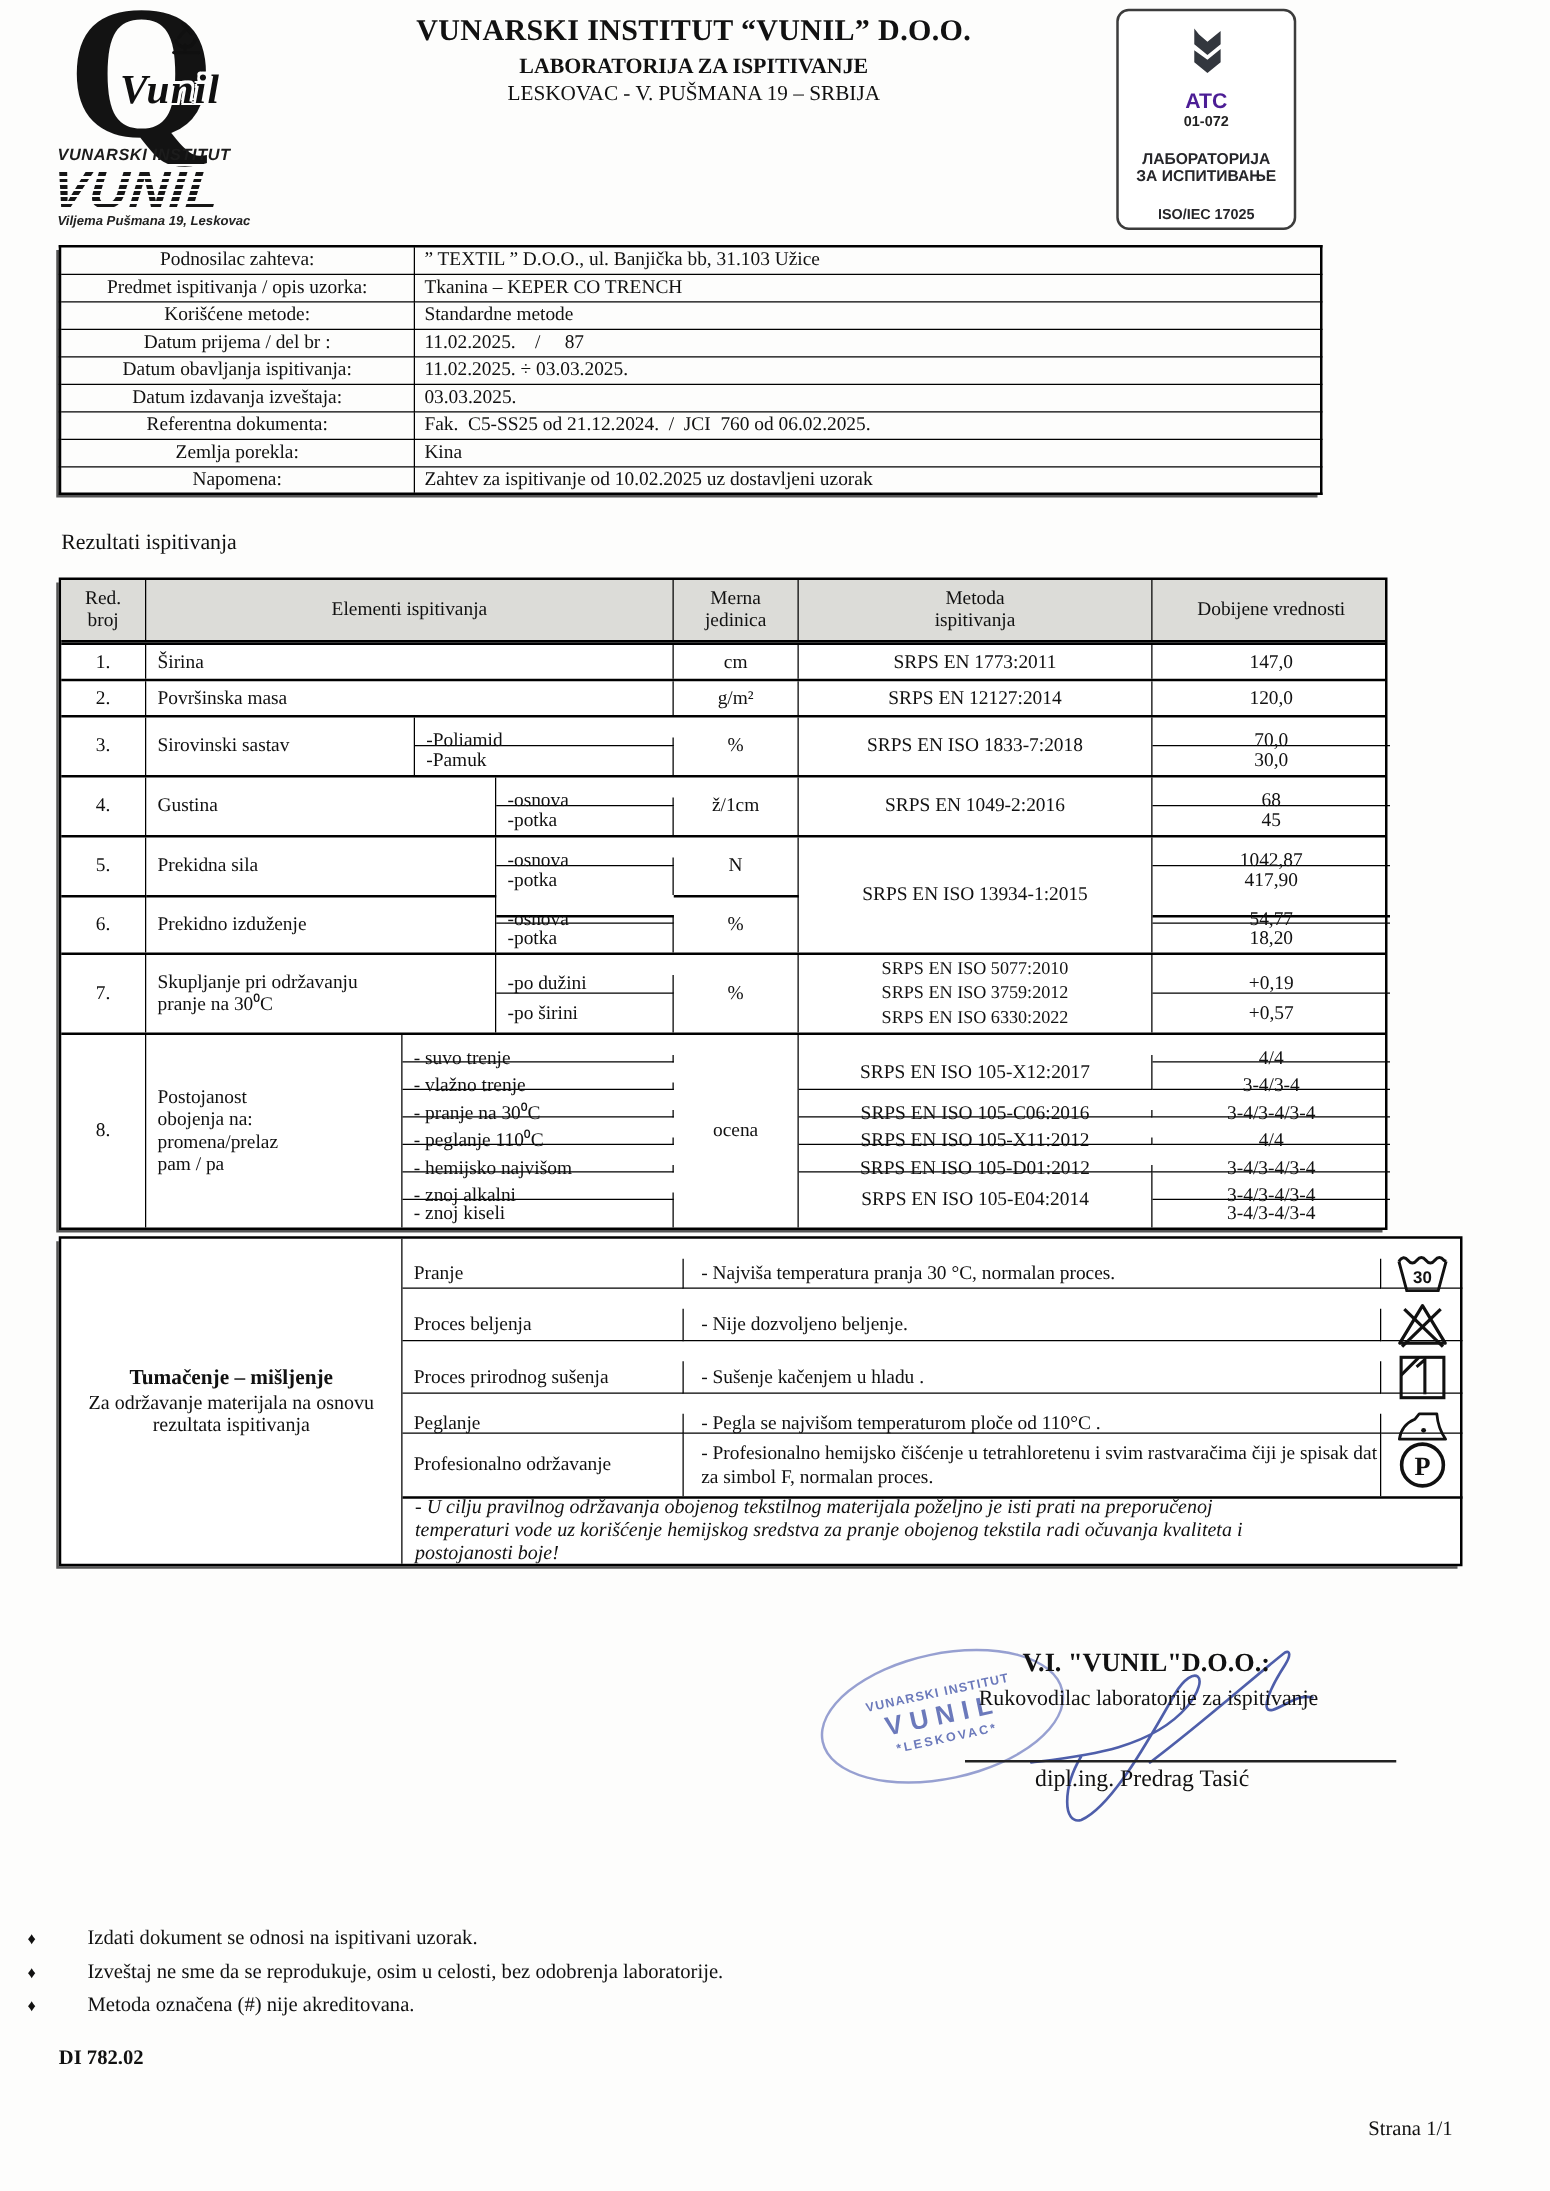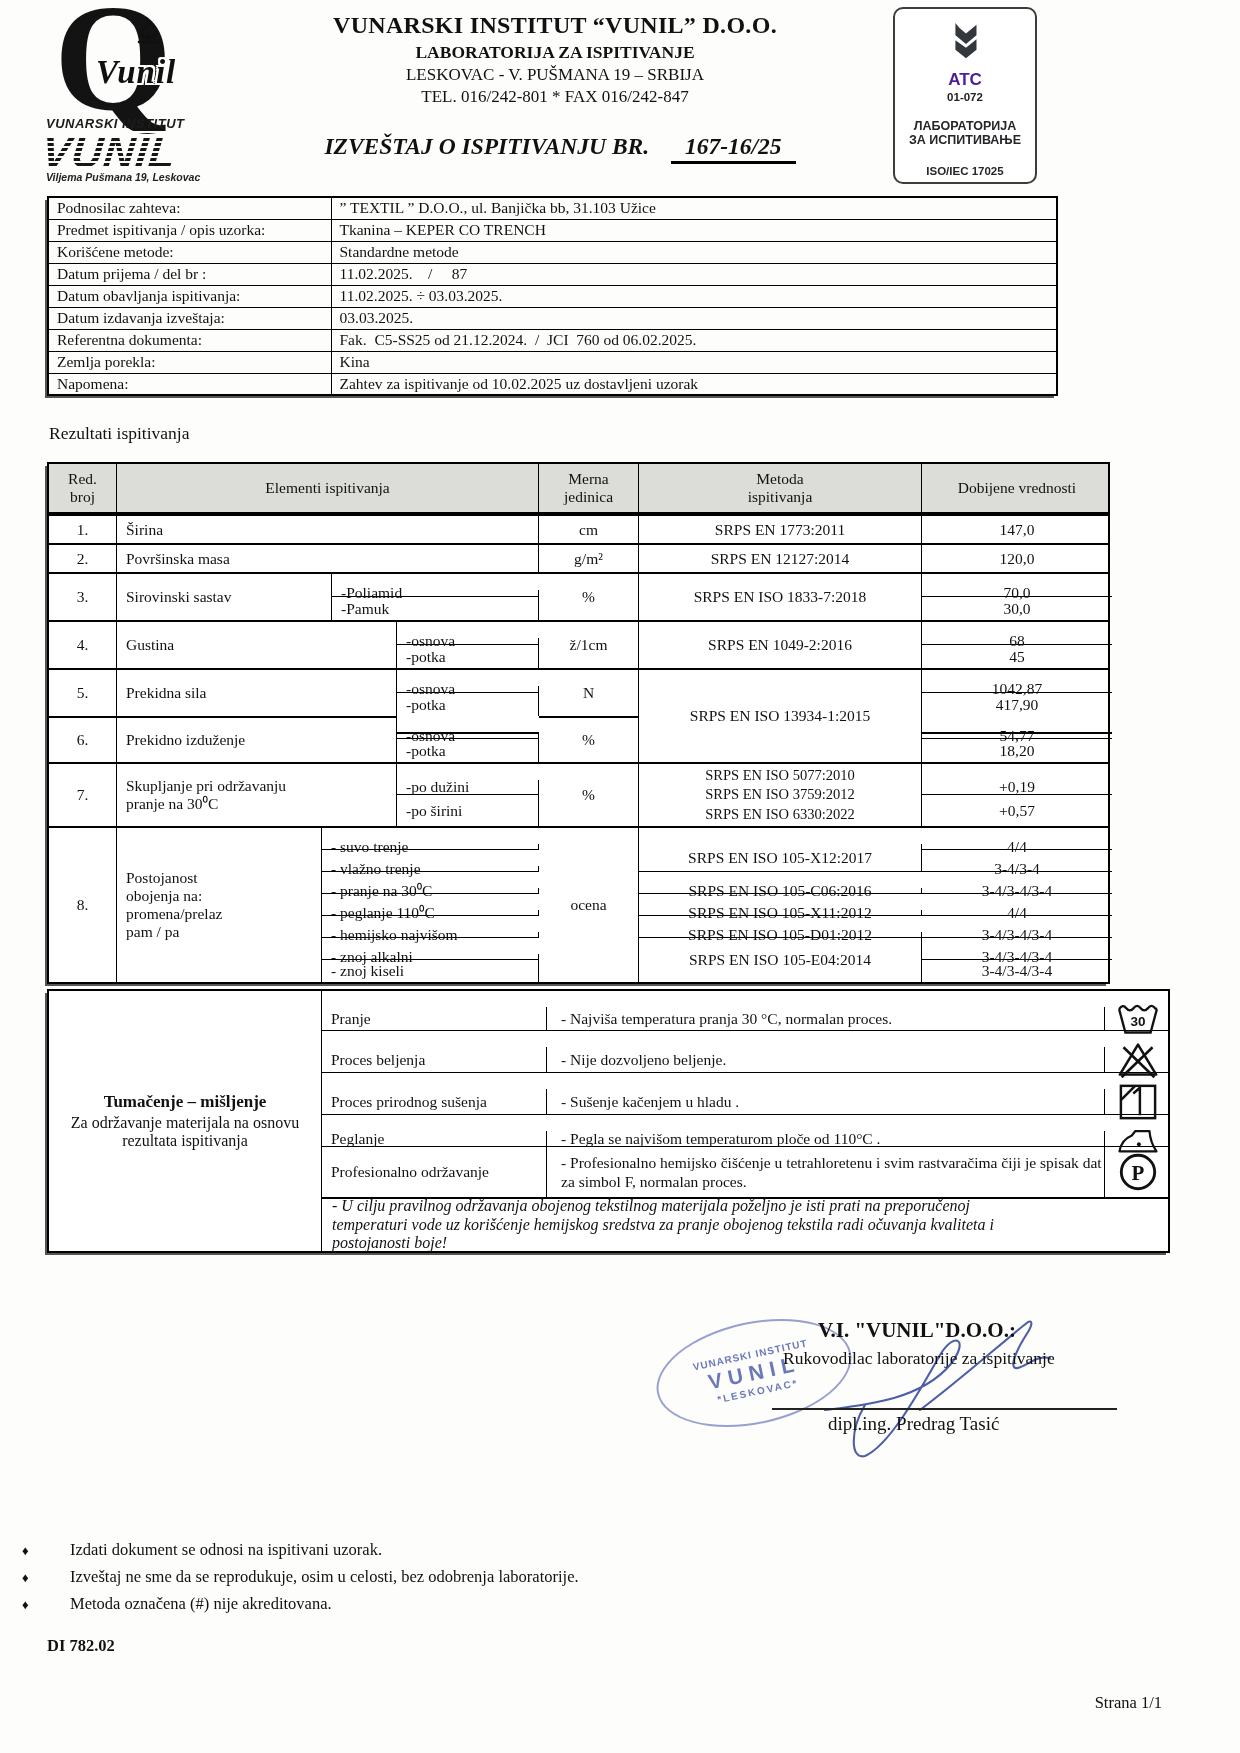--- a/index.html
+++ b/index.html
@@ -33,21 +33,21 @@
   .atc-code { font-size:11.5px; font-weight:bold; color:#222; margin-top:1px; }
   .atc-l1 { font-size:12.5px; font-weight:bold; color:#26262a; margin-top:16px; }
   .atc-l2 { font-size:12.5px; font-weight:bold; color:#26262a; }
   .atc-l3 { font-size:11.5px; font-weight:bold; color:#26262a; margin-top:18px; }
 
   
   .content { position:absolute; left:47px; top:196px; width:1146px; }
 
   table.info { border-collapse:collapse; width:1011px; border:2px solid #000; box-shadow:-3px 3px 0 -1px #555; }
   table.info td { border:1px solid #000; font-size:15.5px; height:22px; padding:0 8px; white-space:nowrap; }
-  td.lab { width:283px; }
+  td.lab { width:283px;text-align:center; }
 
   .res-heading { margin:27px 0 0 2px; font-size:17.5px; }
 
   .rtable { margin-top:18px; width:1063px; border:2px solid #000; box-shadow:-3px 3px 0 -1px #555; background:#fff; }
   .band { display:grid; }
   .band + .band { border-top:2px solid #000; }
   .g-a { grid-template-columns:68px 422px 100px 283px 190px; }
   .g-c { grid-template-columns:68px 215px 207px 100px 283px 190px; }
   .g-d { grid-template-columns:68px 280px 142px 100px 283px 190px; }
   .g-g { grid-template-columns:68px 205px 217px 100px 283px 190px; }
@@ -121,27 +121,22 @@
         <span class="vunil-mark">VUNIL</span>
         <div class="vunil-stripes"></div>
       </div>
       <div class="logo-addr">Viljema Pušmana 19, Leskovac</div>
     </div>
 
     <div class="org">
       <div class="org-name">VUNARSKI INSTITUT “VUNIL” D.O.O.</div>
       <div class="org-sub">LABORATORIJA ZA ISPITIVANJE</div>
       <div class="org-addr">LESKOVAC - V. PUŠMANA 19 – SRBIJA</div>
-      <div class="org-tel">TEL. 016/242-801 * FAX  016/242-847</div>
-    </div>
-
-    <div class="title-row">
-      <span>IZVEŠTAJ O ISPITIVANJU BR.</span>
-      <span class="rpt-no">167-16/25</span>
-    </div>
+    </div>
+
 
     <div class="atc">
       <svg width="46" height="44" viewBox="0 0 48 44">
         <g fill="#33373e">
           <path d="M14 1 L14 14 L25 23 L36 14 L36 3 L25 12 L18 6 Z"></path>
           <path d="M14 19 L14 29 L25 38 L36 29 L36 18 L25 27 Z"></path>
         </g>
       </svg>
       <div class="atc-label">ATC</div>
       <div class="atc-code">01-072</div>

